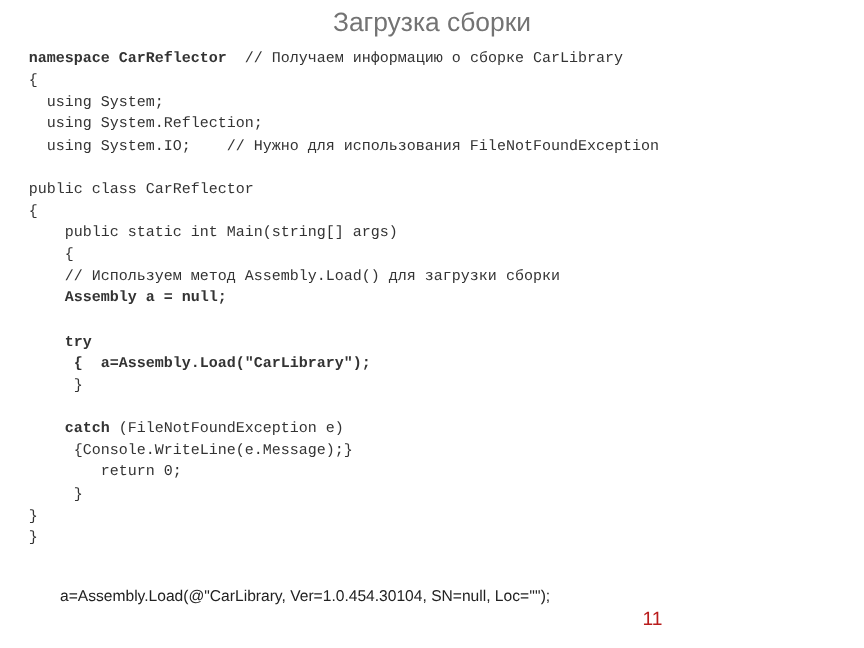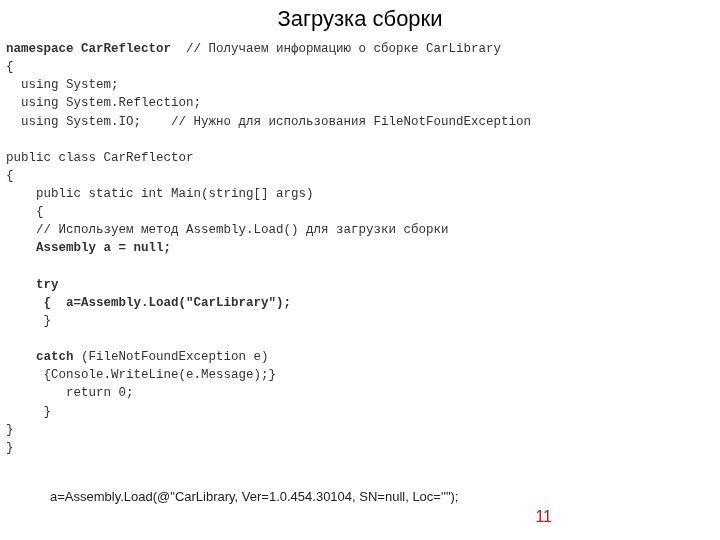--- a/index.html
+++ b/index.html
@@ -8,31 +8,31 @@
     width: 720px;
     height: 540px;
     background: #ffffff;
     font-family: Arial, sans-serif;
     position: relative;
     overflow: hidden;
   }
   .title {
     text-align: center;
     font-size: 22px;
-    color: #000000;
+    color: #737373;
     margin-top: 6px;
     margin-bottom: 8px;
   }
   .code {
     font-family: "Courier New", monospace;
     font-size: 12.5px;
     line-height: 1.45;
     color: #333;
     white-space: pre;
-    padding-left: 6px;
+    padding-left: 24px;
   }
   .bold { font-weight: bold; }
   .footnote {
     font-family: Arial, sans-serif;
     font-size: 13px;
     color: #222;
     position: absolute;
     left: 50px;
     bottom: 36px;
   }

